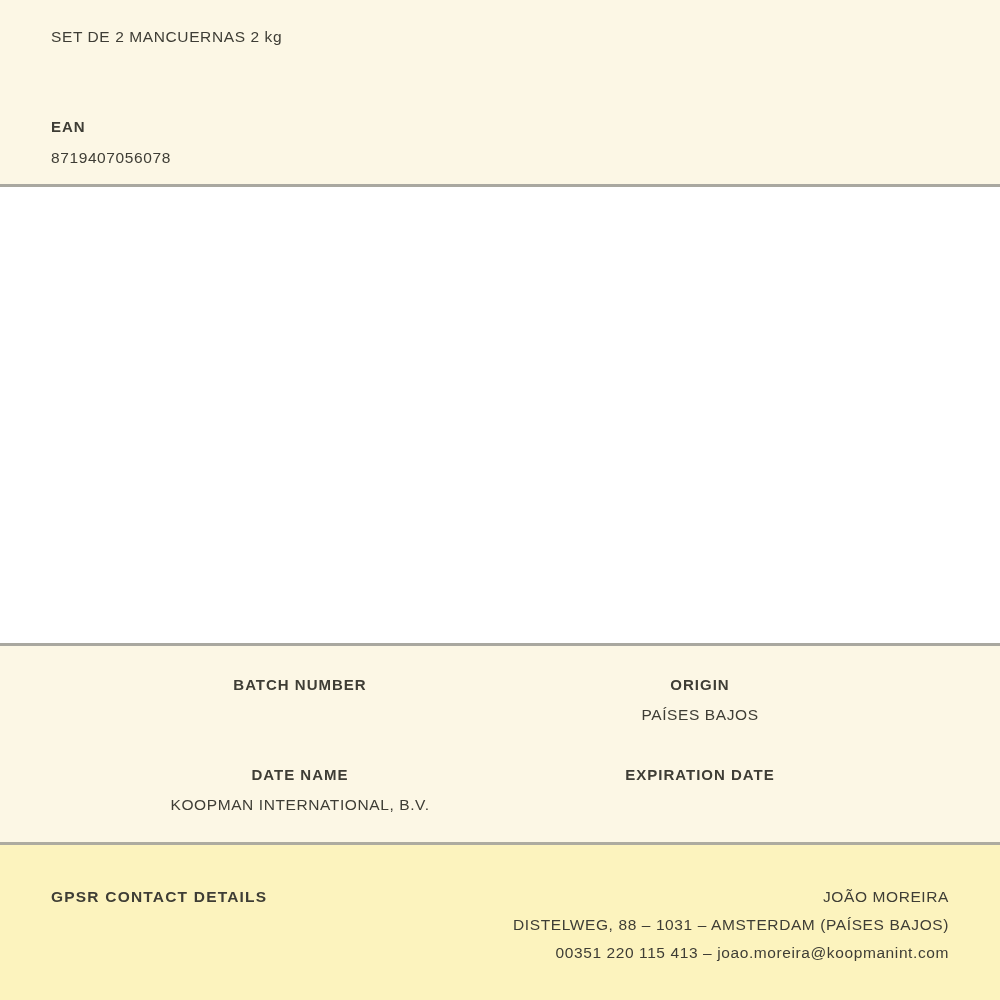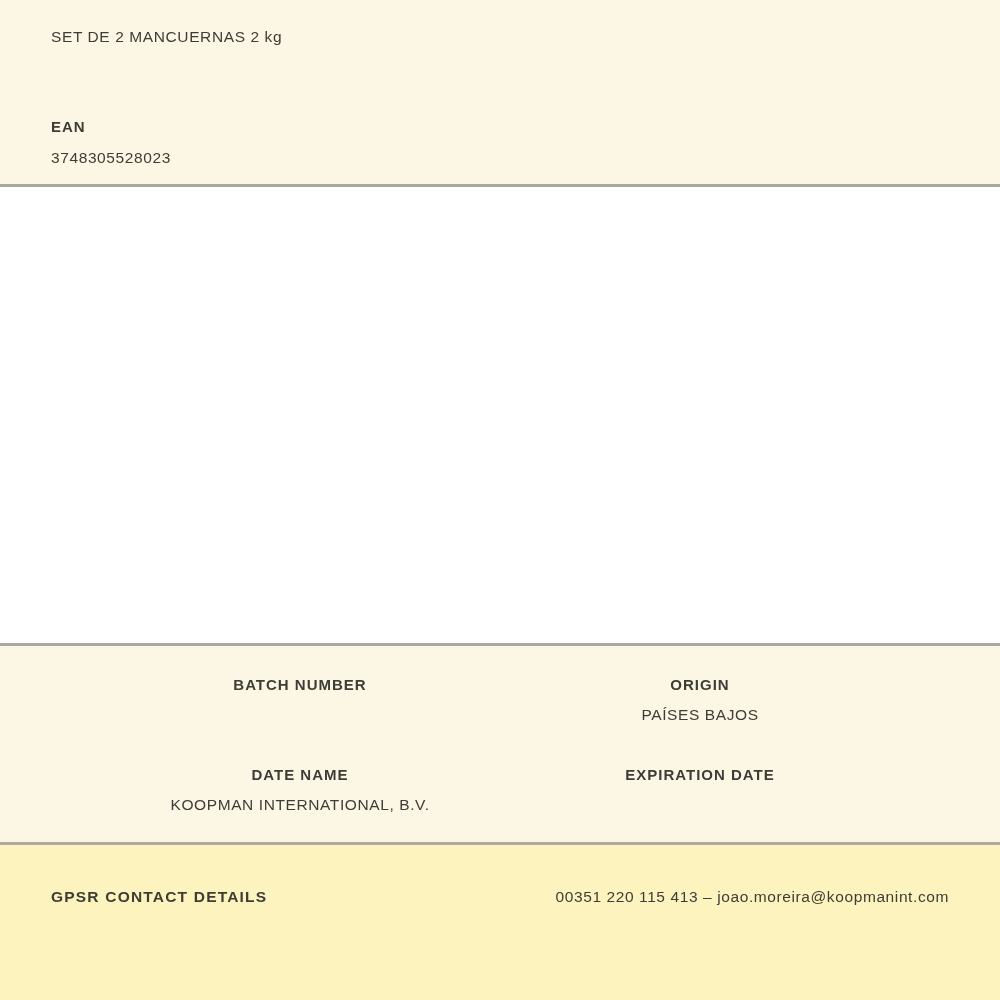--- a/index.html
+++ b/index.html
@@ -75,21 +75,21 @@
     font-size: 15.5px;
     letter-spacing: 0.6px;
   }
 </style>
 </head>
 <body>
 
 <div class="section-top">
   <div class="value product-name-value">SET DE 2 MANCUERNAS 2 kg</div>
   <div class="label ean-label">EAN</div>
-  <div class="value ean-value">3748305528023</div>
+  <div class="value ean-value">8719407056078</div>
 </div>
 
 <div class="section-image"></div>
 
 <div class="section-details">
   <div class="col">
     <div class="field">
       <span class="label">BATCH NUMBER</span>
       <div class="value"></div>
     </div>
@@ -106,15 +106,17 @@
     <div class="field">
       <span class="label">EXPIRATION DATE</span>
       <div class="value"></div>
     </div>
   </div>
 </div>
 
 <div class="section-contact">
   <div class="label contact-label">GPSR CONTACT DETAILS</div>
   <div class="contact-lines">
+    <div>JOÃO MOREIRA</div>
+    <div>DISTELWEG, 88 – 1031 – AMSTERDAM (PAÍSES BAJOS)</div>
     <div>00351 220 115 413 – joao.moreira@koopmanint.com</div>
   </div>
 </div>
 
 </body></html>

